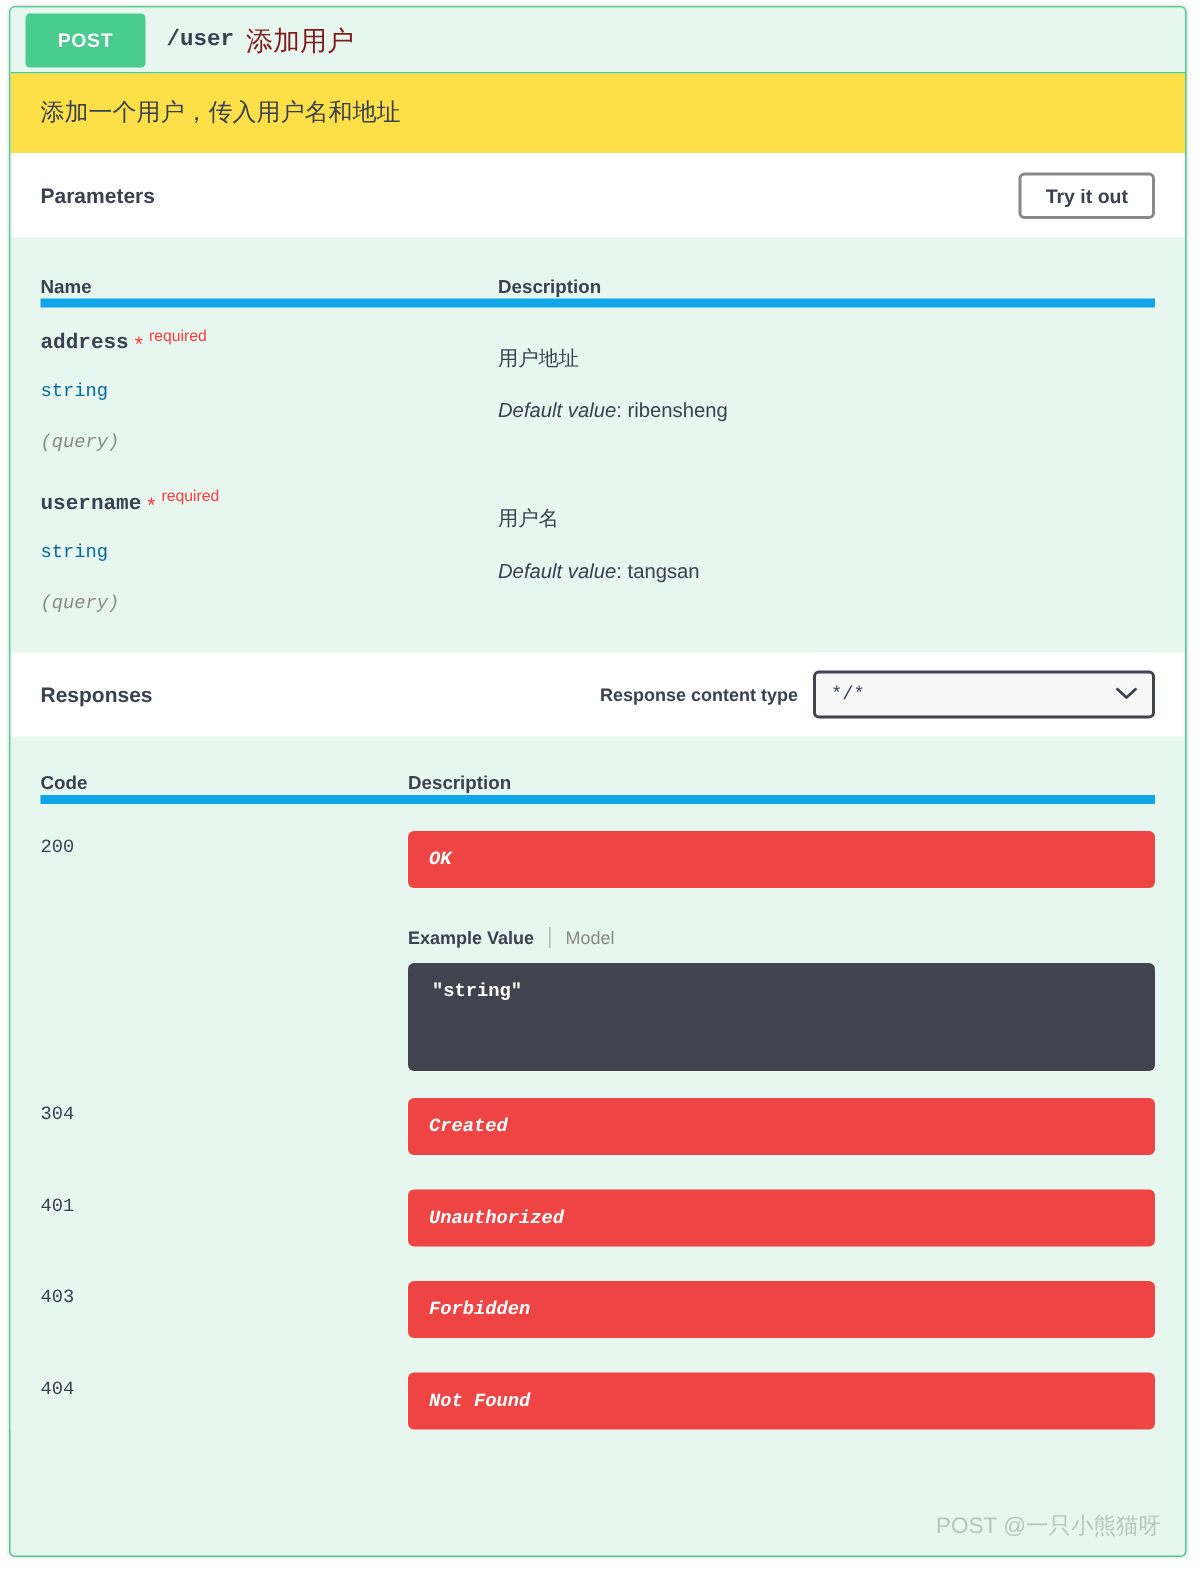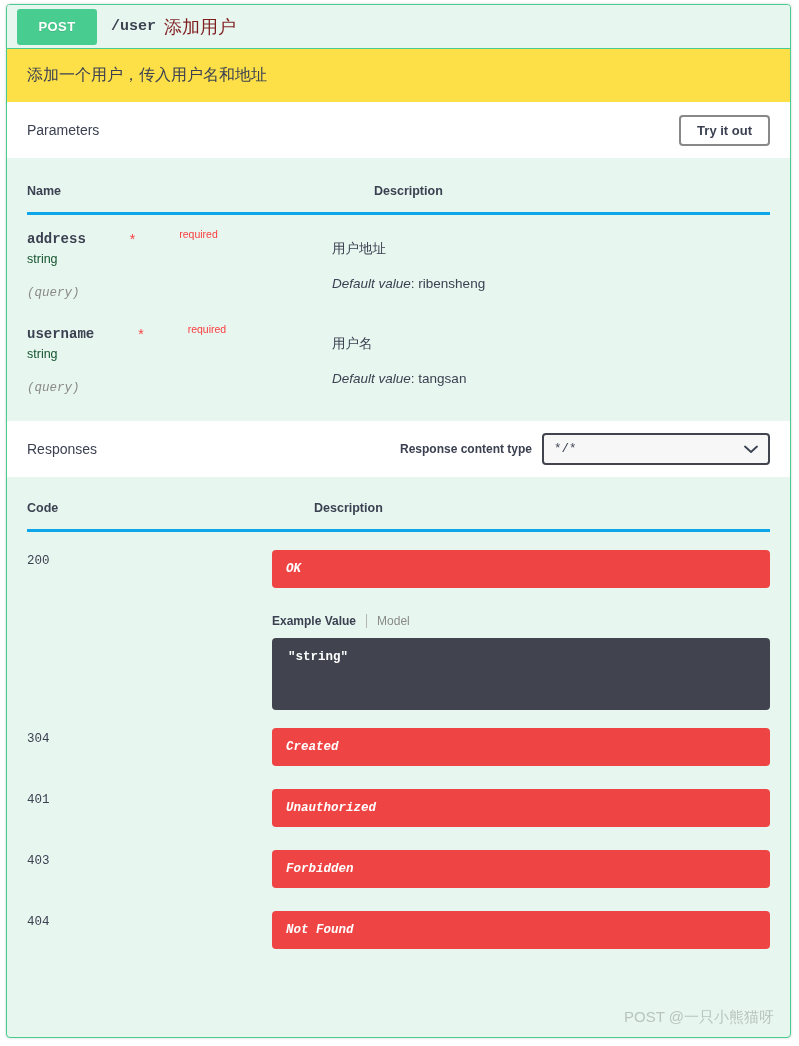--- a/index.html
+++ b/index.html
@@ -77,21 +77,21 @@
   .section-bar {
     display: flex;
     align-items: center;
     height: 56px;
     background: #ffffff;
     padding: 0 20px 0 20px;
     box-sizing: border-box;
   }
   .section-title {
     font-size: 14px;
-    font-weight: normal;
+    font-weight: bold;
     color: #3b4151;
   }
   .section-spacer { flex: 1 1 auto; }
 
   .try-btn {
     font-family: "Liberation Sans", sans-serif;
     font-size: 13px;
     font-weight: bold;
     color: #3b4151;
     background: #ffffff;
@@ -135,23 +135,22 @@
   }
 
   
   .table-zone {
     background: #e8f6f0;
     padding: 0 20px;
   }
   .table-head {
     display: flex;
     padding-top: 26px;
-    padding-bottom: 14px;
-    border-bottom: 3px solid #0ea5e9;
-    gap: 42px;
+    padding-bottom: 1px;
+    border-bottom: 6px solid #0ea5e9;
   }
   .col-name-head {
     width: 305px;
     font-size: 12.5px;
     font-weight: bold;
     color: #3b4151;
   }
   .col-desc-head {
     font-size: 12.5px;
     font-weight: bold;
@@ -159,21 +158,20 @@
   }
 
   .param-row {
     display: flex;
     padding-top: 16px;
   }
   .param-col-name { width: 305px; }
   .param-name-line {
     display: flex;
     align-items: flex-start;
-    gap: 40px;
   }
   .param-name {
     font-family: "Liberation Mono", monospace;
     font-size: 14px;
     font-weight: bold;
     color: #3b4151;
   }
   .param-star {
     color: #f93e3e;
     font-size: 14px;
@@ -181,24 +179,24 @@
     line-height: 1.2;
   }
   .param-required {
     color: #f93e3e;
     font-size: 10.5px;
     margin-left: 4px;
     position: relative;
     top: -3px;
   }
   .param-type {
-    font-family: Liberation Sans, sans-serif;
-    font-size: 12.5px;
-    color: #14532d;
-    margin-top: 4px;
+    font-family: Liberation Mono, monospace;
+    font-size: 12.5px;
+    color: #0369a1;
+    margin-top: 16px;
   }
   .param-in {
     font-family: "Liberation Mono", monospace;
     font-style: italic;
     font-size: 12.5px;
     color: #8a8a8a;
     margin-top: 20px;
   }
   .param-col-desc {
     flex: 1 1 auto;

